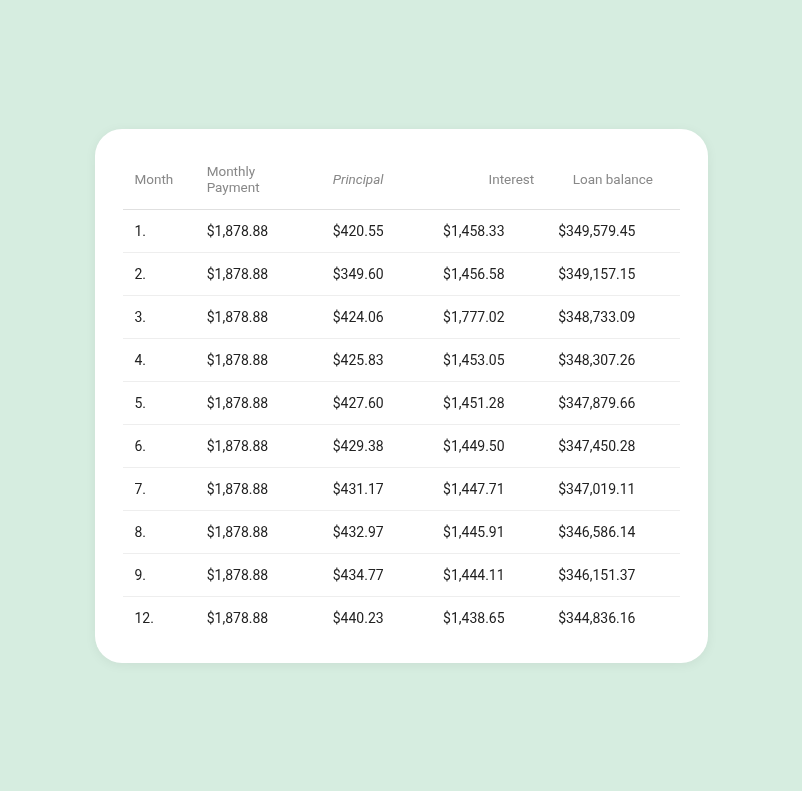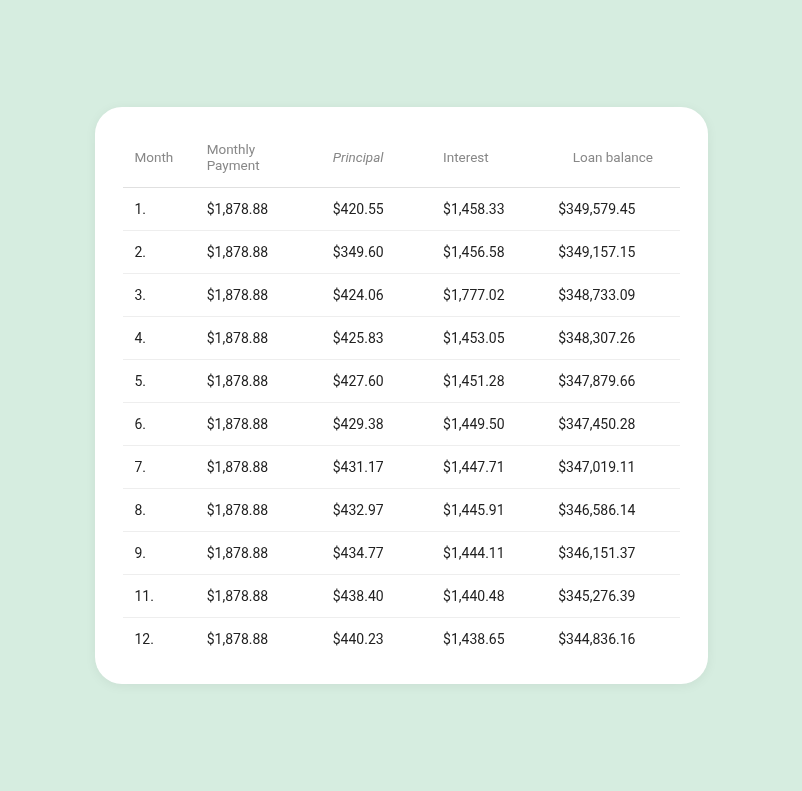--- a/index.html
+++ b/index.html
@@ -61,20 +61,21 @@
     }
     .col-payment {
       width: 160px;
     }
     .col-principal {
       width: 140px;
       font-style: italic;
     }
     .col-interest {
       width: 140px;
+      text-align: right;
     }
     .col-balance {
       width: 160px;
       text-align: center;
     }
   </style>
 </head>
 <body>
 
 <div class="card">
@@ -146,27 +147,20 @@
       <td>$346,586.14</td>
     </tr>
         <tr>
       <td>9.</td>
       <td>$1,878.88</td>
       <td>$434.77</td>
       <td>$1,444.11</td>
       <td>$346,151.37</td>
     </tr>
         <tr>
-      <td>11.</td>
-      <td>$1,878.88</td>
-      <td>$438.40</td>
-      <td>$1,440.48</td>
-      <td>$345,276.39</td>
-    </tr>
-        <tr>
       <td>12.</td>
       <td>$1,878.88</td>
       <td>$440.23</td>
       <td>$1,438.65</td>
       <td>$344,836.16</td>
     </tr>
       </tbody>
   </table>
 </div>
 

